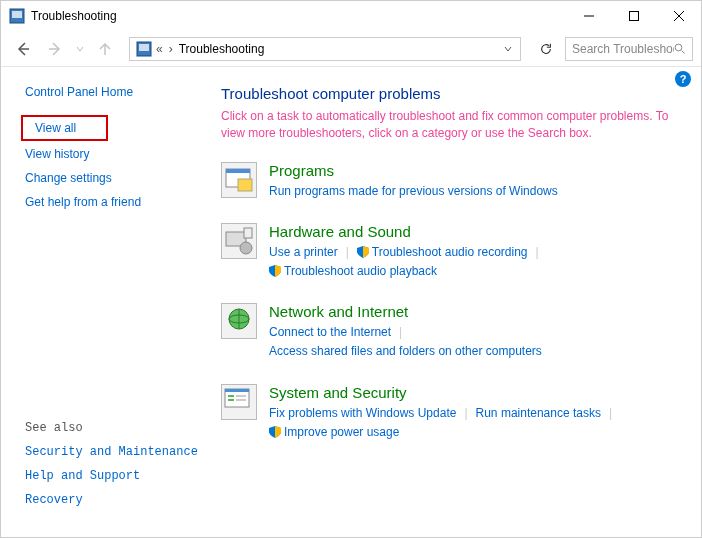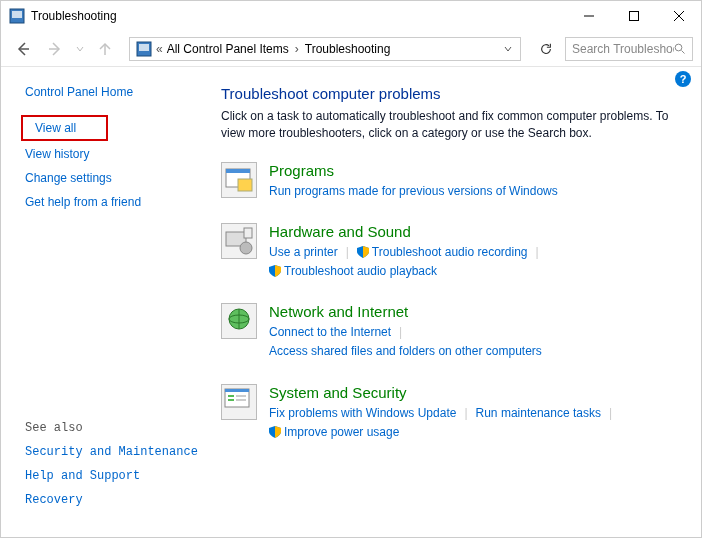--- a/index.html
+++ b/index.html
@@ -25,21 +25,21 @@
   .search-box input::placeholder { color: #888; }
   .content { display: flex; height: calc(100% - 66px); }
   .sidebar { width: 210px; padding: 18px 0 0 24px; position: relative; }
   .sb-link { color: #0066cc; margin-bottom: 10px; cursor: pointer; font-size: 12px; }
   .sb-link.highlighted { border: 2px solid #d40000; padding: 4px 30px 4px 12px; margin-left: -4px; margin-bottom: 6px; display: inline-block; }
   .see-also { position: absolute; bottom: 20px; left: 24px; font-family: Liberation Mono, monospace; }
   .see-also-hdr { color: #555; margin-bottom: 10px; }
   .main { flex: 1; padding: 18px 16px 0 10px; position: relative; font-size: 12px; }
   .help-circle { position: absolute; top: 4px; right: 10px; width: 16px; height: 16px; border-radius: 50%; background: #0078d7; color: #fff; font-size: 11px; font-weight: bold; display: flex; align-items: center; justify-content: center; cursor: pointer; }
   .main-title { color: #003399; font-size: 15px; margin-bottom: 6px; }
-  .main-desc { color: #0f172a; margin-bottom: 20px; line-height: 1.4; max-width: 460px; }
+  .main-desc { color: #ec4899; margin-bottom: 20px; line-height: 1.4; max-width: 460px; }
   .category { display: flex; margin-bottom: 22px; }
   .cat-icon { width: 36px; height: 36px; margin-right: 12px; flex-shrink: 0; border: 1px solid #bbb; background: #f2f2f2; position: relative; }
   .cat-body { flex: 1; }
   .cat-title { color: #008000; font-size: 15px; margin-bottom: 3px; cursor: pointer; }
   .tasks { display: flex; flex-wrap: wrap; align-items: center; gap: 0; line-height: 1.6; }
   .task { color: #0066cc; cursor: pointer; white-space: nowrap; }
   .task-sep { color: #ccc; padding: 0 8px; }
   .shield { display: inline-block; width: 12px; height: 12px; margin-right: 3px; vertical-align: -2px; }
   .bc-first-sep { padding: 0 2px 0 0; color: #555; }
 </style>
@@ -96,21 +96,20 @@
         <line x1="8" y1="3" x2="8" y2="14" stroke="#555" stroke-width="1.5"></line>
       </svg>
     </div>
 
   <div class="breadcrumb">
     <svg class="breadcrumb-icon" viewBox="0 0 16 16">
         <rect x="1" y="1" width="14" height="14" fill="#3a7bbf" stroke="#1a4a7a"></rect>
         <rect x="3" y="3" width="10" height="7" fill="#cde"></rect>
       </svg>
     <span class="bc-first-sep">«</span>
-    <span class="bc-item">All Control Panel Items</span>
     <span class="bc-sep">›</span>
     <span class="bc-item">Troubleshooting</span>
     <span class="bc-end-chev"><svg width="8" height="8" viewBox="0 0 8 8">
           <path d="M1 2 L4 6 L7 2" fill="none" stroke="#555"></path>
         </svg></span>
   </div>
 
   <div class="refresh-btn">
       <svg width="14" height="14" viewBox="0 0 16 16">
         <path d="M13 8 A5 5 0 1 1 11.5 4.5" fill="none" stroke="#333" stroke-width="1.3"></path>

